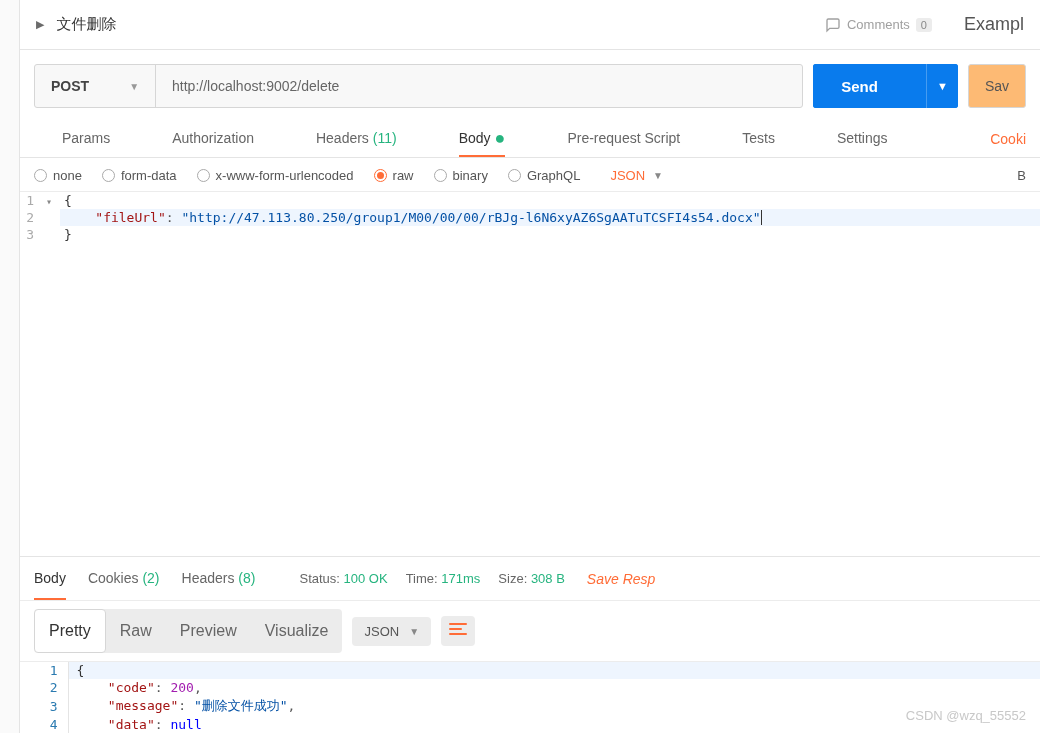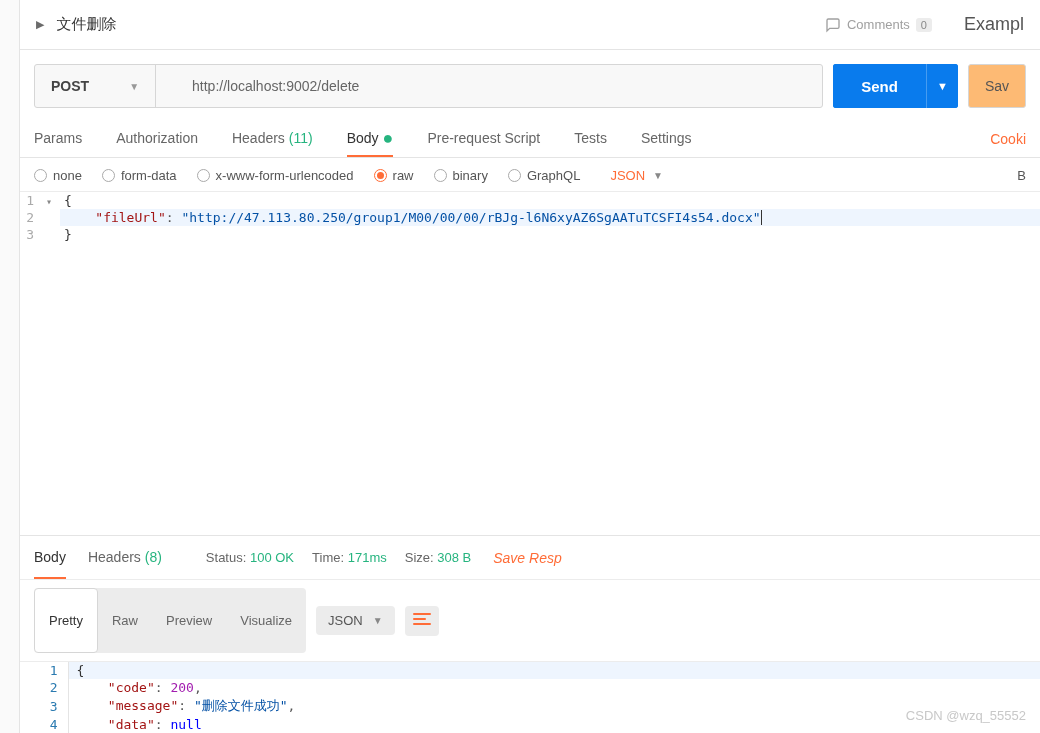--- a/index.html
+++ b/index.html
@@ -11,31 +11,31 @@
 
 .tab-head { height: 50px; border-bottom: 1px solid #e4e4e4; display: flex; align-items: center; padding: 0 16px; gap: 12px; }
 .tab-head .tri { font-size: 11px; color: #6b6b6b; }
 .tab-head .title { font-size: 15px; color: #333; }
 .tab-head .spacer { flex: 1; }
 .comments { display: flex; align-items: center; gap: 6px; color: #a0a0a0; }
 .count-badge { background: #ececec; border-radius: 3px; padding: 1px 5px; font-size: 11px; color: #888; }
 .examples { font-size: 18px; color: #555; padding-left: 20px; }
 
 .url-row { padding: 14px 14px 12px; display: flex; gap: 10px; align-items: stretch; }
-.method-url { flex: 1; display: flex; border: 1px solid #d6d6d6; border-radius: 3px; background: #f8f8f8; height: 44px; gap: 20px; }
+.method-url { flex: 1; display: flex; border: 1px solid #d6d6d6; border-radius: 3px; background: #f8f8f8; height: 44px; }
 .method-sel { display: flex; align-items: center; gap: 40px; padding: 0 16px; border-right: 1px solid #d6d6d6; font-size: 14px; color: #444; font-weight: 600; cursor: pointer; }
 .method-sel .chev { font-size: 10px; color: #999; }
 .url-input { flex: 1; border: none; background: transparent; padding: 0 16px; font-size: 14px; color: #666; outline: none; }
-.send-grp { display: flex; background: #097bed; border-radius: 3px; overflow: hidden; height: 44px; }
+.send-grp { display: flex; background: #097bed; border-radius: 3px; overflow: hidden; height: 44px; gap: 20px; }
 .send-btn { background: #097bed; color: #fff; border: none; font-size: 15px; font-weight: 600; padding: 0 28px; cursor: pointer; }
 .send-drop { width: 32px; background: #097bed; border: none; border-left: 1px solid rgba(255,255,255,0.25); color: #fff; font-size: 11px; cursor: pointer; }
 .save-btn { background: #fdba74; border: 1px solid #d6d6d6; border-radius: 3px; padding: 0 16px; font-size: 14px; color: #555; cursor: pointer; }
 
 .req-tabs { display: flex; gap: 34px; padding: 0 14px; border-bottom: 1px solid #e4e4e4; height: 38px; align-items: center; }
-.req-tab { font-size: 14px; color: #666; cursor: pointer; height: 100%; display: flex; align-items: center; border-bottom: 2px solid transparent; }
+.req-tab { font-size: 14px; color: #666; cursor: pointer; height: 100%; display: flex; align-items: center; border-bottom: 2px solid transparent; margin-left: 28px; }
 .req-tab.active { border-bottom-color: #ff6c37; color: #333; font-weight: 500; }
 .hdr-count { color: #26b47f; }
 .dot-ind { color: #26b47f; font-size: 18px; margin-left: 4px; line-height: 0; }
 .req-tabs .spacer { flex: 1; }
 .cookies-link { color: #ff6c37; font-size: 14px; }
 
 .body-types { display: flex; gap: 20px; padding: 10px 14px 8px; align-items: center; border-bottom: 1px solid #ececec; }
 .radio-opt { display: flex; align-items: center; gap: 6px; cursor: pointer; font-size: 13px; color: #555; }
 .radio-circle { width: 13px; height: 13px; border: 1.5px solid #aaa; border-radius: 50%; display: flex; align-items: center; justify-content: center; }
 .radio-opt.sel .radio-circle { border-color: #ff6c37; }
@@ -60,21 +60,21 @@
 
 .resp-bar { border-top: 1px solid #e4e4e4; height: 44px; display: flex; align-items: center; padding: 0 14px; gap: 22px; }
 .resp-tab { font-size: 14px; color: #666; cursor: pointer; height: 100%; display: flex; align-items: center; border-bottom: 2px solid transparent; }
 .resp-tab.active { border-bottom-color: #ff6c37; color: #333; font-weight: 500; }
 .resp-meta { display: flex; gap: 18px; font-size: 13px; color: #666; }
 .resp-meta .v-ok { color: #26b47f; }
 .save-resp { color: #ff6c37; font-size: 14px; font-style: italic; }
 
 .view-row { border-top: 1px solid #ececec; border-bottom: 1px solid #ececec; padding: 8px 14px; display: flex; gap: 10px; align-items: center; background: #fff; }
 .view-btns { display: flex; background: #ececec; border-radius: 4px; overflow: hidden; }
-.view-btn { border: none; background: transparent; padding: 24px 14px; font-size: 13px; color: #666; cursor: pointer; }
+.view-btn { border: none; background: transparent; padding: 12px 14px; font-size: 16px; color: #666; cursor: pointer; }
 .view-btn.active { background: #fff; border: 1px solid #d6d6d6; border-radius: 4px; color: #333; }
 .fmt-sel { display: flex; align-items: center; gap: 10px; background: #ececec; border-radius: 4px; padding: 7px 12px; font-size: 13px; color: #555; cursor: pointer; }
 .wrap-btn { background: #ececec; border: none; border-radius: 4px; padding: 6px 8px; cursor: pointer; color: #ff6c37; font-size: 16px; }
 
 .resp-editor { font-family: Consolas, Monaco, monospace; font-size: 13px; background: #fff; }
 .resp-editor table { width: 100%; border-collapse: collapse; }
 .resp-editor td.ln { width: 48px; text-align: right; color: #2a7ab0; padding: 1px 10px 1px 4px; user-select: none; border-right: 1px solid #e4e4e4; }
 .resp-editor td.code { padding: 1px 8px; white-space: pre; }
 .resp-editor tr.cur td.code { background: #eef5fe; }
 
@@ -181,20 +181,23 @@
         <tr>
               <td class="ln">3 <span class="fold"></span></td>
               <td class="code"><span class="tok-brace">}</span></td>
             </tr>
       </tbody>
         </table>
     </div>
 
     <div class="resp-bar">
       <div class="resp-tab active">Body</div>
+      <div class="resp-tab">
+        <span>Cookies</span>&nbsp;<span class="hdr-count">(2)</span>
+      </div>
       <div class="resp-tab">
         <span>Headers</span>&nbsp;<span class="hdr-count">(8)</span>
       </div>
       <div class="spacer"></div>
       <div class="resp-meta">
         <span><span>Status:</span> <span class="v-ok">100 OK</span></span>
         <span><span>Time:</span> <span class="v-ok">171ms</span></span>
         <span><span>Size:</span> <span class="v-ok">308 B</span></span>
       </div>
       <span class="save-resp">Save Resp</span>

